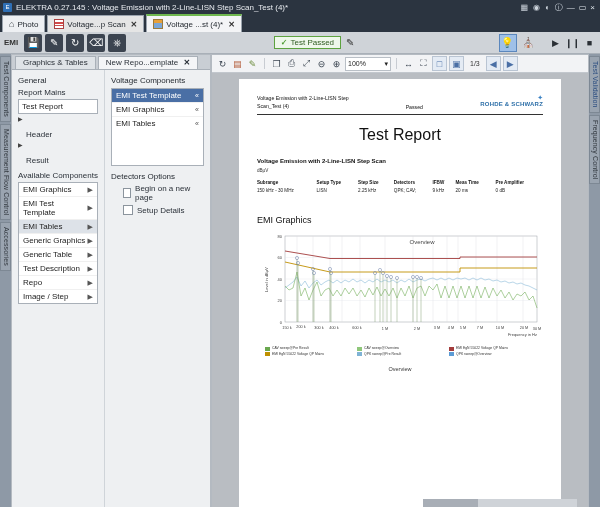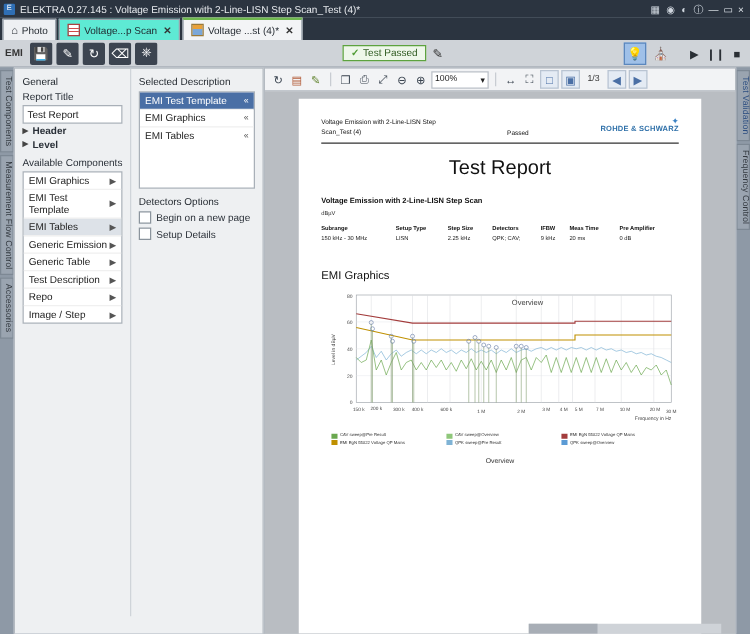--- a/index.html
+++ b/index.html
@@ -9,21 +9,21 @@
   
   .titlebar{height:14px;background:#2b3440;display:flex;align-items:center;padding:0 3px;color:#e8ebef;font-size:8px;}
   .titlebar .logo{width:9px;height:9px;background:#2f6fb5;color:#fff;font-size:6px;line-height:9px;text-align:center;margin-right:4px;border-radius:1px;}
   .titlebar .ttl{flex:1;white-space:nowrap;overflow:hidden;}
   .sysicons{display:flex;align-items:center;gap:5px;margin-right:2px;}
   .sysicons span{font-size:8px;color:#cfd6de;}
   .wbtn{font-size:8px;color:#dfe5ea;padding:0 2px;}
 
   
   .tabstrip{height:18px;background:#2b3440;display:flex;align-items:flex-end;padding-left:2px;}
-  .doctab{height:16px;display:flex;align-items:center;gap:3px;padding:0 6px;background:#5eead4;
+  .doctab{height:16px;display:flex;align-items:center;gap:3px;padding:0 6px;background:#e5e5e5;
           border:1px solid #9aa3ad;border-bottom:none;font-size:8px;color:#1f252c;margin-right:2px;position:relative;}
   .doctab.home{background:#eef0f3;}
   .doctab.active{background:#f3f4f6;border-top:2px solid #6fb84f;}
   .doctab .x{font-size:8px;font-weight:bold;color:#333;margin-left:2px;}
   .tabicon{width:8px;height:8px;display:inline-block;}
   .ti-red{background:linear-gradient(#fff 0 30%,#d04a4a 30% 45%,#fff 45% 60%,#d04a4a 60% 75%,#fff 75%);border:1px solid #aa4040;}
   .ti-or{background:linear-gradient(#e8a13a 0 40%,#7ba7d8 40%);border:1px solid #9a7a3a;}
   .home-ico{font-size:9px;}
 
   
@@ -57,31 +57,31 @@
   .ptab.active{background:#f4f5f7;}
   .ptab .x{font-weight:bold;margin-left:3px;}
 
   .pbody{display:flex;height:calc(100% - 14px);}
   .pcol{padding:5px 6px;}
   .pcol.a{width:80px;border-right:1px solid #cfd4d9;}
   .pcol.b{flex:1;}
   .sect{font-size:8px;color:#1f252c;margin:1px 0 3px;}
   .lbl{font-size:8px;color:#2a3038;margin:3px 0 2px;}
   .tinput{height:13px;background:#fff;border:1px solid #a9b0b8;font-size:8px;color:#222;padding:0 3px;line-height:13px;}
-  .treeitem{font-size:8px;color:#2a3038;padding:1px 0 1px 8px;position:relative;font-weight:bold;}
+  .treeitem{font-size:8px;color:#2a3038;padding:16px 0 1px 8px;position:relative;}
   .treeitem .arr{position:absolute;left:0;top:1px;font-size:6px;color:#444;}
   .listbox{border:1px solid #a9b0b8;background:#fff;margin-top:2px;}
   .li{font-size:8px;padding:2px 4px;color:#222;border-bottom:1px solid #f0f0f0;display:flex;justify-content:space-between;align-items:center;}
   .li:last-child{border-bottom:none;}
   .li.sel{background:#4a6fa5;color:#fff;}
   .li.hl{background:#dde2e8;}
   .li .car{font-size:7px;color:#555;}
   .li.sel .car{color:#fff;}
   .selbox{border:1px solid #a9b0b8;background:#fff;height:76px;}
-  .cb{display:flex;align-items:center;gap:4px;font-size:8px;color:#2a3038;margin:3px 0;}
+  .cb{display:flex;align-items:center;gap:4px;font-size:8px;color:#2a3038;margin:3px 12px;}
   .cbbox{width:8px;height:8px;border:1px solid #8b949d;background:#fff;}
 
   .docpanel{position:absolute;left:211px;right:11px;top:0;bottom:0;background:#d7dade;border:1px solid #b4bac1;display:flex;flex-direction:column;}
   .dtoolbar{height:17px;background:#f2f3f5;border-bottom:1px solid #c2c7cd;display:flex;align-items:center;padding:0 4px;gap:2px;}
   .dbtn{width:13px;height:13px;display:flex;align-items:center;justify-content:center;font-size:9px;color:#3a4450;}
   .dbtn.sq{border:1px solid #b9c4d2;background:#e4ebf4;color:#4a6fa5;}
   .dsep{width:1px;height:11px;background:#c8ccd2;margin:0 3px;}
   .zoomsel{height:12px;width:40px;border:1px solid #b9bfc6;background:#fff;font-size:7px;color:#222;
            display:flex;align-items:center;justify-content:space-between;padding:0 2px;}
   .pageno{font-size:7px;color:#333;margin:0 4px;}
@@ -178,50 +178,57 @@
       <div class="vtab">Measurement Flow Control</div>
       <div class="vtab">Accessories</div>
     </div>
 
     <div class="vtabs right">
       <div class="vtab blue">Test Validation</div>
       <div class="vtab">Frequency Control</div>
     </div>
 
     <div class="panel leftpanel">
+      <div class="ptabs">
+        <div class="ptab">Graphics &amp; Tables</div>
+        <div class="ptab active">
+          <span>New Repo...emplate</span>
+          <span class="x">✕</span>
+        </div>
+      </div>
 
       <div class="pbody">
         <div class="pcol a">
           <div class="sect">General</div>
-          <div class="lbl">Report Title</div>
+          <div class="lbl">Report Mains</div>
           <div class="tinput">Test Report</div>
           <div class="treeitem">
             <span class="arr">▶</span>
             <span>Header</span>
           </div>
           <div class="treeitem">
             <span class="arr">▶</span>
-            <span>Level</span>
+            <span>Result</span>
           </div>
           <div class="lbl" style="font-weight:normal;margin-top:5px;">Available Components</div>
           <div class="listbox">
             <div class="li">
               <span>EMI Graphics</span>
               <span class="car">▶</span>
               </div>
             <div class="li">
               <span>EMI Test Template</span>
               <span class="car">▶</span>
               </div>
             <div class="li hl">
               <span>EMI Tables</span>
               <span class="car">▶</span>
               </div>
             <div class="li">
-              <span>Generic Emission</span>
+              <span>Generic Graphics</span>
               <span class="car">▶</span>
               </div>
             <div class="li">
               <span>Generic Table</span>
               <span class="car">▶</span>
               </div>
             <div class="li">
               <span>Test Description</span>
               <span class="car">▶</span>
               </div>
@@ -230,21 +237,21 @@
               <span class="car">▶</span>
               </div>
             <div class="li">
               <span>Image / Step</span>
               <span class="car">▶</span>
               </div>
           </div>
         </div>
 
         <div class="pcol b">
-          <div class="sect">Selected Description</div>
+          <div class="sect">Voltage Components</div>
           <div class="selbox">
             <div class="li sel">
               <span>EMI Test Template</span>
               <span class="car">«</span>
               </div>
             <div class="li">
               <span>EMI Graphics</span>
               <span class="car">«</span>
               </div>
             <div class="li">

